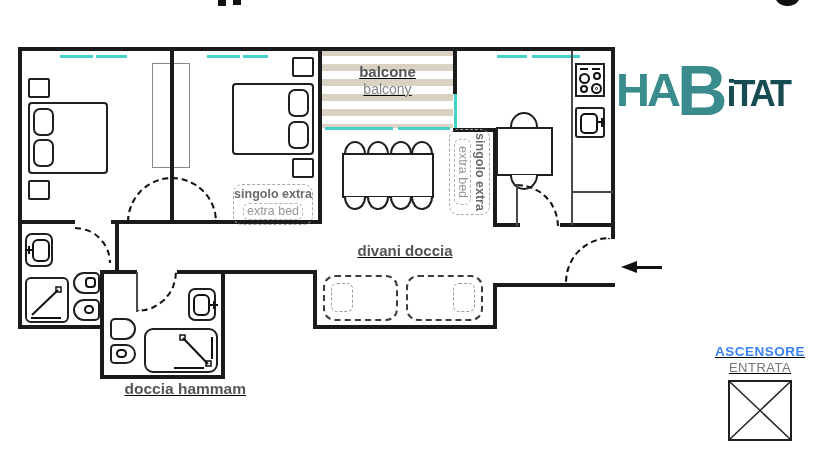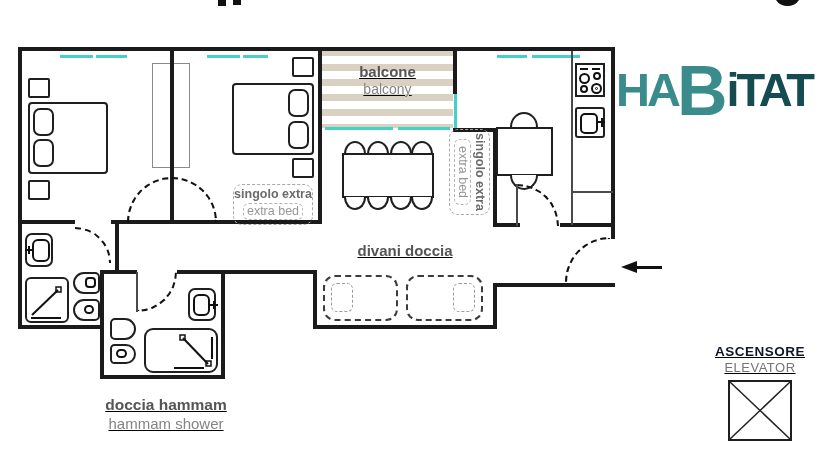--- a/index.html
+++ b/index.html
@@ -30,21 +30,21 @@
   .dashbox .inner{box-sizing:border-box;border:1.5px dashed #b5b5b5;border-radius:6px;
                   color:#979797;font-size:12.5px;line-height:1.2;margin:0 9px 2px;}
   .sofa{position:absolute;box-sizing:border-box;border:2.5px dashed #3c3c3c;border-radius:12px;background:#fff;}
   .pillow{position:absolute;box-sizing:border-box;border:1.5px dashed #9a9a9a;border-radius:6px;}
   .balcony{position:absolute;background:repeating-linear-gradient(to bottom,#d9d2c3 0 7px,#ffffff 7px 15px);}
   .frag{position:absolute;background:#111;}
   .logo{position:absolute;left:616px;top:54px;width:210px;height:80px;}
   .logo .t1{font-size:47px;font-weight:bold;color:#3a8c8c;letter-spacing:-3px;}
   .logo .t2{display:inline-block;font-size:70px;font-weight:bold;color:#3a8c8c;
             transform:translateY(9px);line-height:0.8;margin:0 -1px;}
-  .logo .t3{font-size:47px;font-weight:bold;color:#174b52;letter-spacing:-3px;}
+  .logo .t3{font-size:36px;font-weight:bold;color:#174b52;letter-spacing:-3px;}
   .logo .badge{position:absolute;left:86px;top:53px;background:#174b52;color:#fff;
                font-size:11.5px;font-weight:bold;letter-spacing:2.4px;padding:4px 7px 3px;}
   .vwrap{position:absolute;left:446px;top:129px;width:44px;height:88px;}
   .vinner{width:88px;height:44px;transform:rotate(90deg) translateY(-44px);transform-origin:0 0;}
   svg{position:absolute;overflow:visible;}
 </style>
 </head>
 <body>
 
 <div class="stage">
@@ -201,33 +201,32 @@
 
   <div class="sofa" style="left:323px;top:275px;width:75px;height:46px;"></div>
   <div class="pillow" style="left:331px;top:283px;width:22px;height:29px;"></div>
   <div class="sofa" style="left:406px;top:275px;width:77px;height:46px;"></div>
   <div class="pillow" style="left:453px;top:283px;width:22px;height:29px;"></div>
 
   <div class="lbl" style="left:330px;top:242px;width:150px;">
     <div class="l1">divani doccia</div>
   </div>
 
-  <div class="lbl" style="left:86px;top:396px;width:160px;">
+  <div class="lbl" style="left:86px;top:380px;width:160px;text-align:right;">
     <div class="l1" style="font-size:15.5px;">doccia hammam</div>
-    <div class="l2" style="font-size:15px;">hammam shower</div>
   </div>
 
   <div class="lbl" style="left:620px;top:226px;width:110px;text-align:left;">
   </div>
   <div class="abs" style="left:636px;top:266px;width:26px;height:3px;background:#111;"></div>
   <div class="abs" style="left:621px;top:261px;width:0;height:0;border-right:16px solid #111;border-top:6.5px solid transparent;border-bottom:6.5px solid transparent;"></div>
 
   <div class="lbl" style="left:700px;top:344px;width:120px;">
-    <div class="l1" style="color:#0f172a;font-size:13.5px;letter-spacing:0.5px;">ASCENSORE</div>
-    <div class="l2" style="font-size:13px;color:#757575;letter-spacing:0.5px;">ELEVATOR</div>
+    <div class="l1" style="color:#3b82f6;font-size:13.5px;letter-spacing:0.5px;">ASCENSORE</div>
+    <div class="l2" style="font-size:13px;color:#757575;letter-spacing:0.5px;">ENTRATA</div>
   </div>
   <div class="furn" style="left:728px;top:380px;width:64px;height:61px;border-width:2px;"></div>
   <svg style="left:728px;top:380px;" width="64" height="61">
     <line x1="2" y1="2" x2="62" y2="59" stroke="#222" stroke-width="1.5"></line>
     <line x1="62" y1="2" x2="2" y2="59" stroke="#222" stroke-width="1.5"></line>
   </svg>
 
   <div class="logo">
     <span class="t1">HA</span><span class="t2">B</span><span class="t3">iTAT</span>
   </div>

